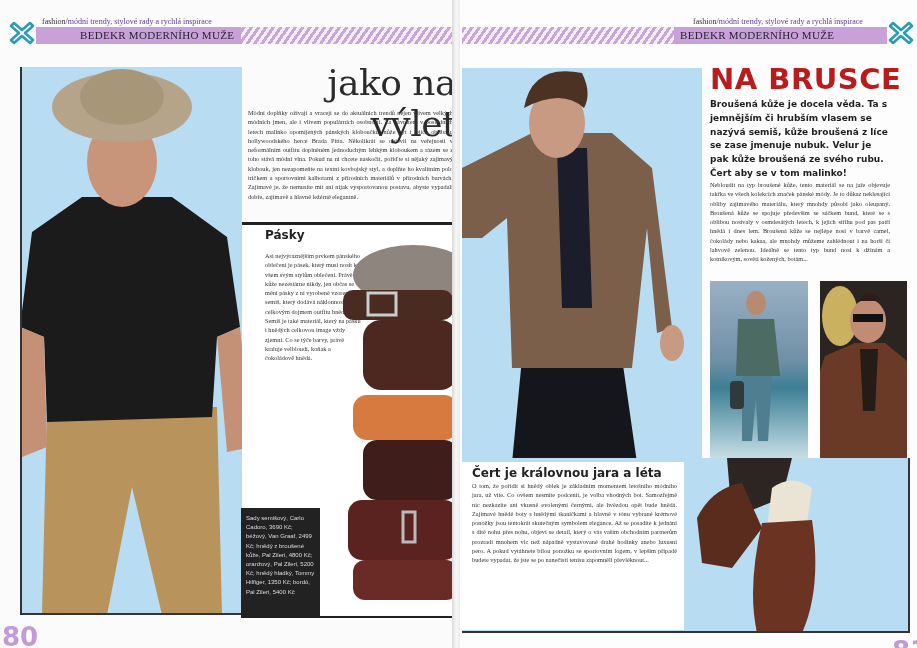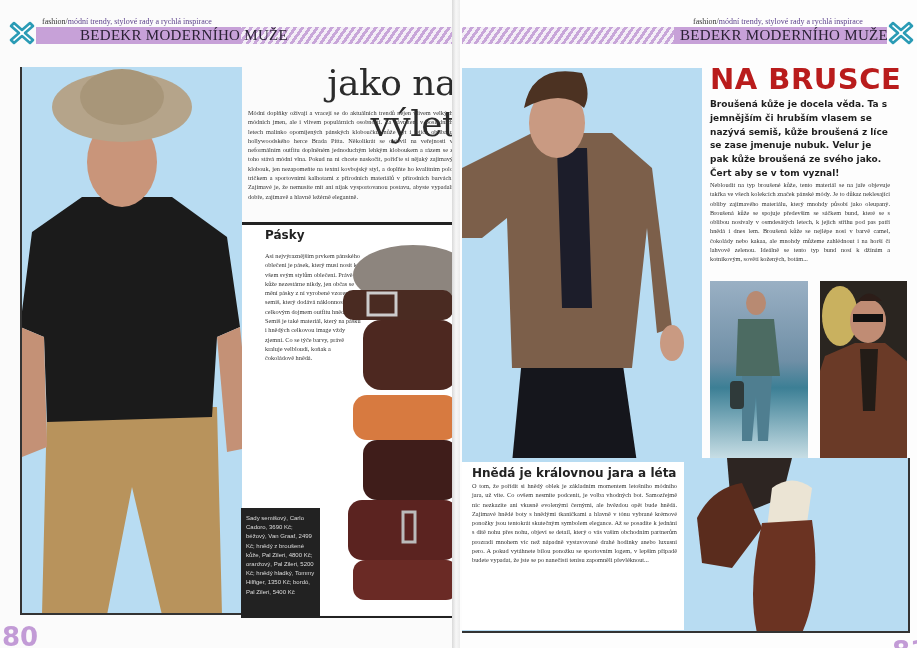--- a/index.html
+++ b/index.html
@@ -12,21 +12,21 @@
   .spine { position: absolute; left: 452px; top: 0; width: 10px; height: 648px;
            background: linear-gradient(90deg, #d9d9d9, #f7f7f7 40%, #e6e6e6); }
 
   
   .header { position: absolute; top: 15px; height: 32px; }
   .header .kicker { position: absolute; top: 2px; font-size: 8px; color: #5a3f8a; white-space: nowrap; }
   .header .kicker b { font-weight: normal; color: #333; }
   .header .band { position: absolute; top: 12px; height: 17px;
      background: repeating-linear-gradient(-55deg, #c8a6d9 0 3px, #f4eef7 3px 6px); }
   .header .band .solid { position: absolute; top: 0; height: 17px; background: #c7a1d8; }
-  .header .title { position: absolute; top: 12px; font-size: 15px; letter-spacing: 0.3px; color: #2b2235;
+  .header .title { position: absolute; top: 12px; font-size: 11px; letter-spacing: 0.3px; color: #2b2235;
      font-family: "Liberation Serif", serif; white-space: nowrap; line-height: 17px; }
   .xicon { position: absolute; width: 26px; height: 26px; }
   .xicon svg { width: 26px; height: 26px; }
 
   
   .photo { position: absolute; overflow: hidden; }
   .blue-bg { background: #b8dcf2; }
 
   .article-title-left { position: absolute; left: 248px; top: 62px; font-size: 36px; color: #2b2b2b;
      font-family: "DejaVu Serif", serif; font-weight: normal; letter-spacing: -0.5px; text-align: right; }
@@ -137,21 +137,21 @@
       <path d="M60 290 L160 290 L175 395 L50 395 Z" fill="#15161c"></path>
       <path d="M0 100 L70 65 L150 65 L190 100 L210 260 L195 265 L185 160 L170 300 L50 300 L45 150 L20 170 L0 170 Z" fill="#7c5f4a"></path>
       <path d="M95 80 L125 80 L130 240 L100 240 Z" fill="#1c1d2a"></path>
       <ellipse cx="95" cy="55" rx="28" ry="35" fill="#c99a82"></ellipse>
       <path d="M62 40 Q70 -5 120 5 Q130 25 122 40 Q100 20 62 40 Z" fill="#4c3222"></path>
       <ellipse cx="210" cy="275" rx="12" ry="18" fill="#c99a82"></ellipse>
     </svg>
   </div>
 
   <div class="big-title" style="left:250px;">NA BRUSCE</div>
-  <div class="lead" style="left:250px;">Broušená kůže je docela věda. Ta s jemnějším či hrubším vlasem se nazývá semiš, kůže broušená z líce se zase jmenuje nubuk. Velur je pak kůže broušená ze svého jako. Čert aby se v tom vyznal!</div>
+  <div class="lead" style="left:250px;">Broušená kůže je docela věda. Ta s jemnějším či hrubším vlasem se nazývá semiš, kůže broušená z líce se zase jmenuje nubuk. Velur je pak kůže broušená ze svého rubu. Čert aby se v tom malinko!</div>
   <div class="body-text" style="left:250px; top:180px; width:180px;">Nebloudit na typ broušené kůže, tento materiál se na jaře objevuje takřka ve všech kolekcích značek pánské módy. Je to důkaz neklesající obliby zajímavého materiálu, který mnohdy působí jako oleupaný. Broušená kůže se spojuje především se sáčkem bund, které se s oblibou nosívaly v osmdesátých letech, k jejich střihu pod pas patří hnědá i dnes lem. Broušená kůže se nejlépe nosí v barvě camel, čokolády nebo kakaa, ale mnohdy můžeme zahlédnout i na horší či lahvově zelenou. Ideálně se tento typ bund nosí k džínám a kotníkovým, sovětí kožených, botám...</div>
 
   <div class="photo" style="left:250px; top:281px; width:98px; height:178px; background:linear-gradient(180deg,#9ab0c4 0%,#6f8fa6 45%,#3c7f95 60%,#c9dfe6 100%);">
     <svg width="98" height="178" viewBox="0 0 98 178">
       <ellipse cx="46" cy="22" rx="10" ry="12" fill="#b88a72"></ellipse>
       <path d="M28 38 L64 38 L70 95 L26 95 Z" fill="#4c6b62"></path>
       <path d="M32 95 L62 95 L58 160 L48 160 L46 115 L42 160 L32 160 Z" fill="#4f7e90"></path>
       <rect x="20" y="100" width="14" height="28" rx="4" fill="#2f3a3a"></rect>
     </svg>
   </div>
@@ -169,17 +169,17 @@
   <div class="photo blue-bg" style="left:2px; top:458px; width:448px; height:175px; border-bottom:2px solid #333; border-right:2px solid #333;">
     <svg width="448" height="175" viewBox="0 0 448 175">
       <path d="M265 0 L330 0 L320 40 L270 60 Z" fill="#2d2522"></path>
       <path d="M235 60 Q250 30 280 25 L300 70 L270 110 L240 105 Z" fill="#5a2c1d"></path>
       <path d="M310 30 Q330 15 350 30 L345 65 L305 70 Z" fill="#ebe4d4"></path>
       <path d="M300 65 L350 62 Q360 130 340 175 L295 175 Q285 130 300 65 Z" fill="#6b3322"></path>
     </svg>
   </div>
 
   <div class="white-box" style="left:2px; top:462px; width:222px; height:168px;"></div>
-  <div class="sidebar-head" style="left:12px; top:466px; font-size:12px;">Hnědá je královnou jara a léta</div>
+  <div class="sidebar-head" style="left:12px; top:466px; font-size:12px;">Čert je královnou jara a léta</div>
   <div class="body-text" style="left:12px; top:481px; width:205px;">O tom, že pořídit si hnědý oblek je základním momentem letošního módního jara, už víte. Co ovšem nesmíte podcenit, je volba vhodných bot. Samozřejmě nic nezkazíte ani vkusně evolenými černými, ale hvězdou opět bude hnědá. Zajímavé hnědé boty s hnědými tkaničkami a hlavně v tónu vybrané krémové ponožky jsou tentokrát skutečným symbolem elegance. Až se posadíte k jednání s dítě nohu přes nohu, objeví se detail, který o vás vašim obchodním partnerům prozradí mnohem víc než nápadně vystavované drahé hodinky anebo luxusní pero. A pokud vytáhnete bílou ponožku se sportovním logem, v lepším případě budete vypadat, že jste se po nanečistí tenisu zapomněli převléknout...</div>
 
   <div class="page-num" style="left:432px; top:636px; font-size:26px;">81</div>
 </div>
 
 </body></html>

